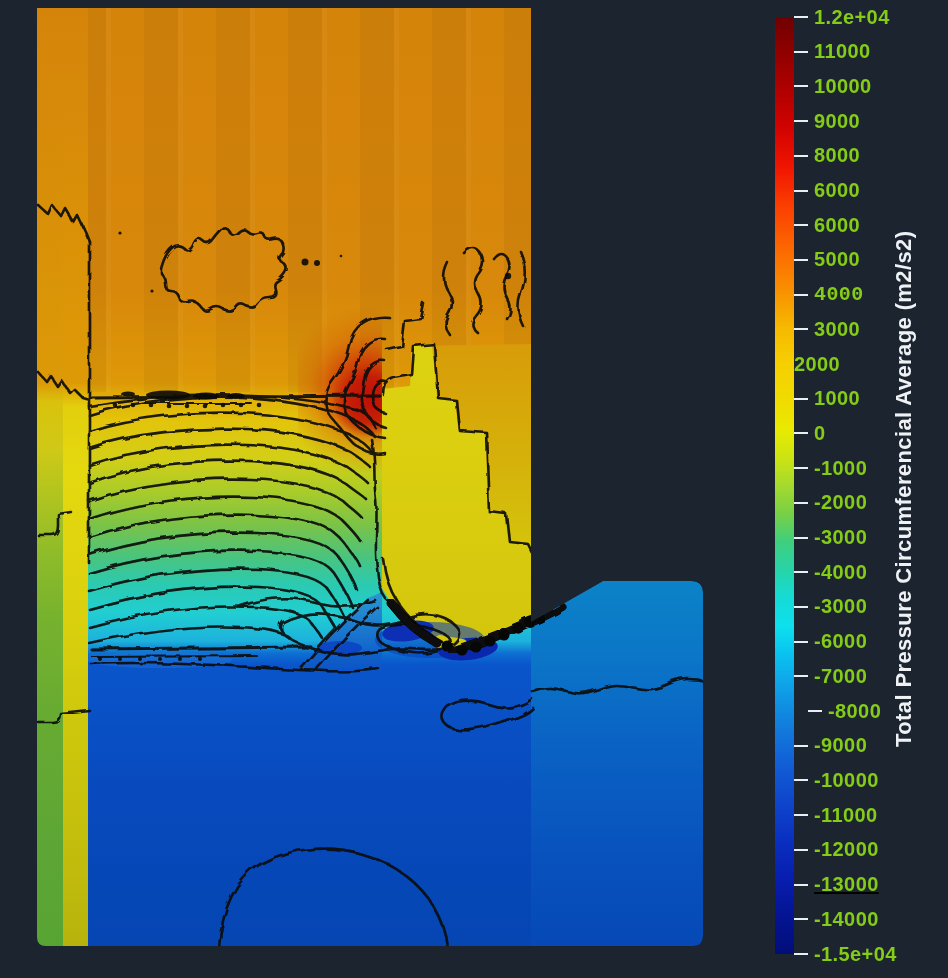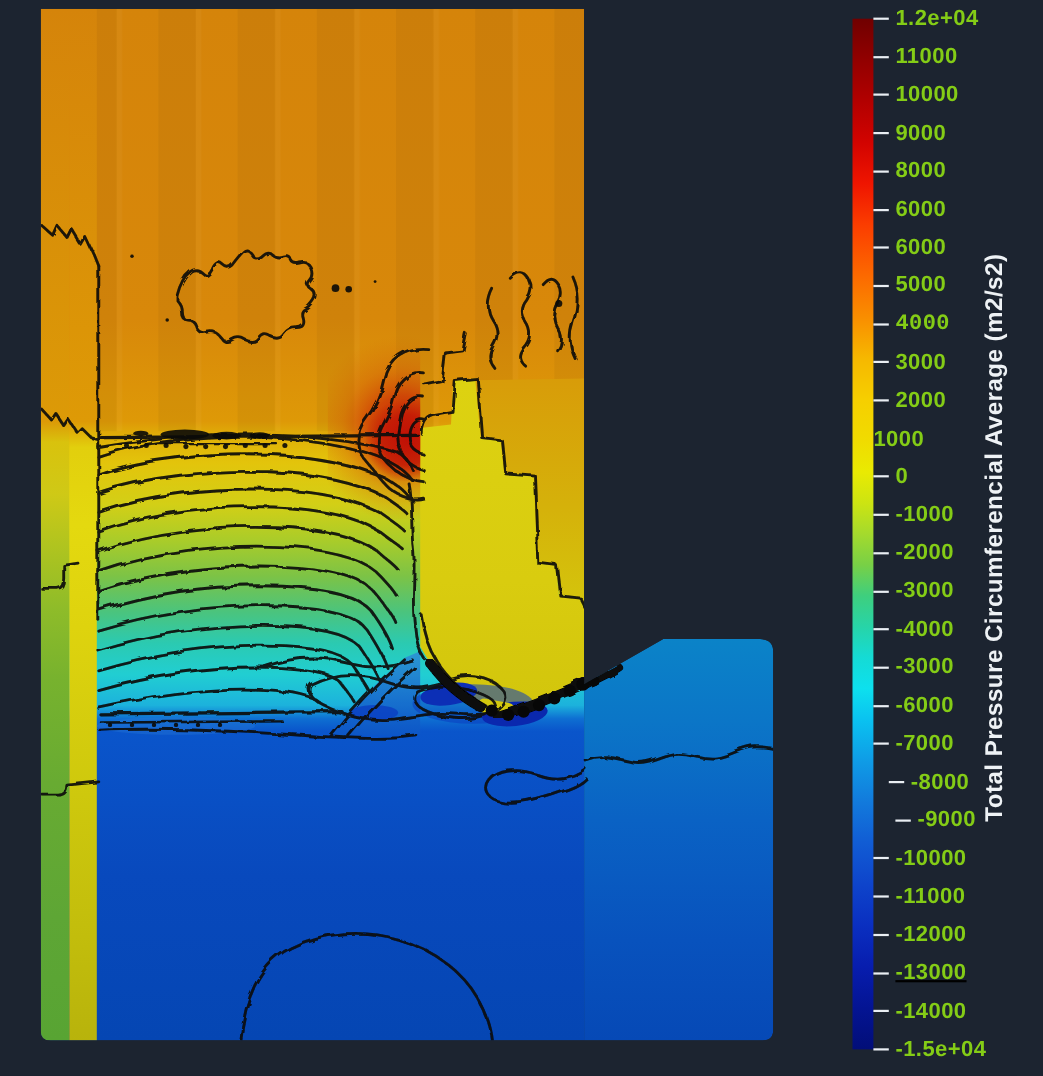--- a/index.html
+++ b/index.html
@@ -284,25 +284,25 @@
           <span class="tlabel">5000</span>
         </div>
         <div class="tick" style="top: 29.6296%; font-family: Liberation Mono, monospace;">
           <span class="tline"></span>
           <span class="tlabel">4000</span>
         </div>
         <div class="tick" style="top: 33.3333%;">
           <span class="tline"></span>
           <span class="tlabel">3000</span>
         </div>
-        <div class="tick" style="top: 37.037%;">
+        <div class="tick" style="top: 37.037%; flex-direction: column;">
           <span class="tline"></span>
           <span class="tlabel">2000</span>
         </div>
-        <div class="tick" style="top: 40.7407%; flex-direction: column;">
+        <div class="tick" style="top: 40.7407%;">
           <span class="tline"></span>
           <span class="tlabel">1000</span>
         </div>
         <div class="tick" style="top: 44.4444%;">
           <span class="tline"></span>
           <span class="tlabel">0</span>
         </div>
         <div class="tick" style="top: 48.1481%; align-items: center;">
           <span class="tline"></span>
           <span class="tlabel">-1000</span>
@@ -328,21 +328,21 @@
           <span class="tlabel">-6000</span>
         </div>
         <div class="tick" style="top: 70.3704%;">
           <span class="tline"></span>
           <span class="tlabel">-7000</span>
         </div>
         <div class="tick" style="top: 74.0741%; margin-left: 14px;">
           <span class="tline"></span>
           <span class="tlabel">-8000</span>
         </div>
-        <div class="tick" style="top: 77.7778%; padding-left: 20px;">
+        <div class="tick" style="top: 77.7778%;">
           <span class="tline"></span>
           <span class="tlabel">-9000</span>
         </div>
         <div class="tick" style="top: 81.4815%;">
           <span class="tline"></span>
           <span class="tlabel">-10000</span>
         </div>
         <div class="tick" style="top: 85.1852%;">
           <span class="tline"></span>
           <span class="tlabel">-11000</span>

